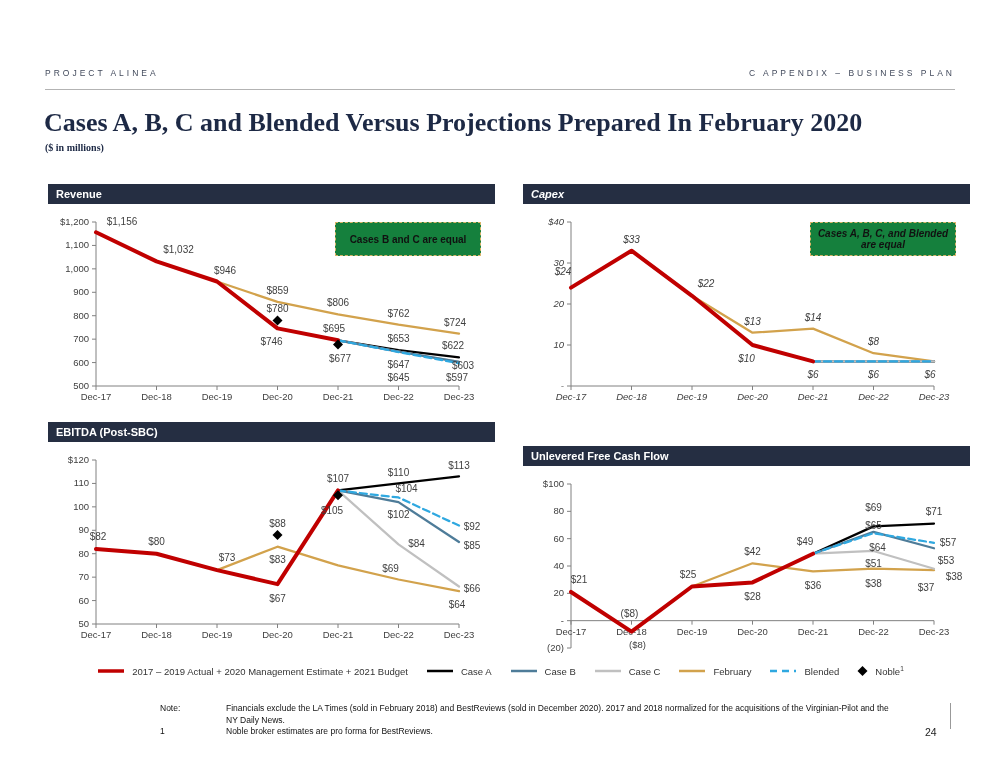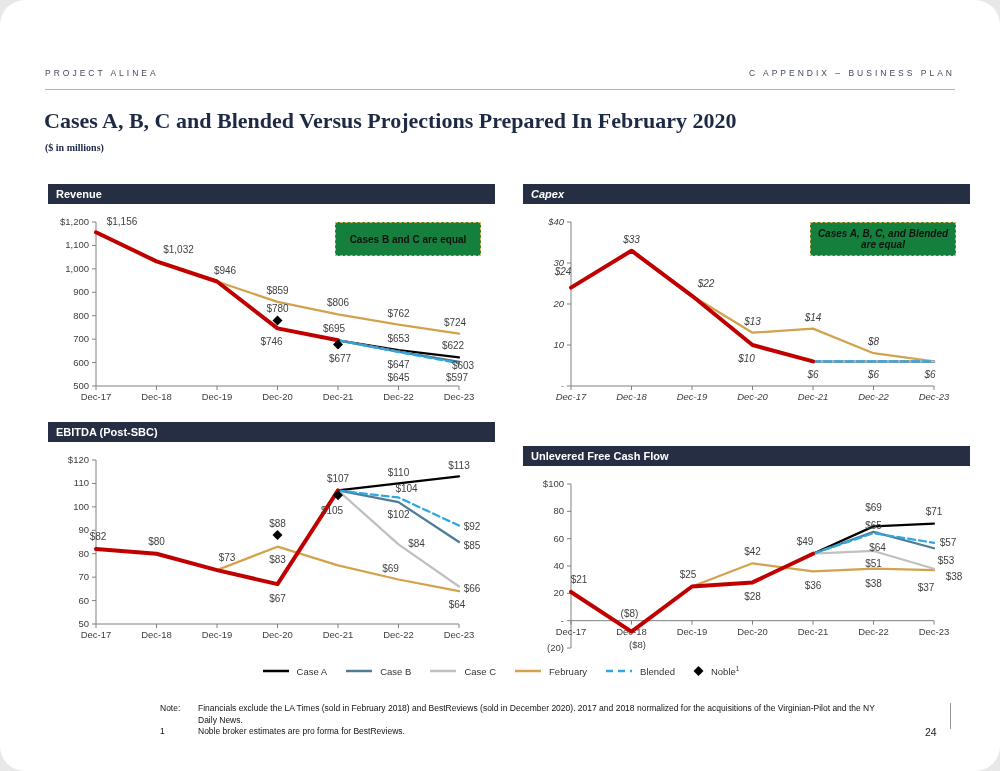--- a/index.html
+++ b/index.html
@@ -1,24 +1,24 @@
 <!DOCTYPE html>
 <html><head>
 <meta charset="utf-8">
 <style>
   html,body{margin:0;padding:0;background:#e8e8e8;}
   .page{position:relative;width:1000px;height:771px;background:#ffffff;margin:0 auto;
-        font-family:"Liberation Sans",sans-serif;overflow:hidden;border-radius:25px;}
+        font-family:"Liberation Sans",sans-serif;overflow:hidden;}
   
   .hdr{position:absolute;top:68px;left:45px;right:45px;display:flex;justify-content:space-between;
        font-size:8.5px;letter-spacing:3px;color:#424a5c;}
   .hdr-rule{position:absolute;top:89px;left:45px;width:910px;height:1px;background:#b3b3b3;}
   
   .title{position:absolute;top:108px;left:44px;width:920px;
-         font-family:"Liberation Serif",serif;font-weight:700;font-size:22px;color:#1d2945;}
+         font-family:"Liberation Serif",serif;font-weight:700;font-size:26px;color:#1d2945;}
   .subtitle{position:absolute;top:142px;left:45px;
             font-family:"Liberation Serif",serif;font-weight:700;font-size:10px;color:#1d2945;}
   
   .panel{position:absolute;width:447px;height:232px;}
   .panel-header{height:20px;background:#252e42;color:#ffffff;font-weight:700;font-size:11px;
                 line-height:20px;padding-left:8px;box-sizing:border-box;}
   .chart{display:block;}
   svg text{font-family:"Liberation Sans",sans-serif;}
   .tick{font-size:9.5px;fill:#404040;}
   .dlabel{font-size:10px;fill:#3f3f3f;}
@@ -27,21 +27,21 @@
            border:1.5px dashed #d9b469;background:#15803d;display:flex;align-items:center;justify-content:center;
            text-align:center;font-size:10px;font-weight:700;color:#111;white-space:pre-line;padding:4px 2px;z-index:3;}
   
   .legend{position:absolute;top:665px;left:0;width:1000px;display:flex;justify-content:center;
           align-items:center;gap:17px;}
   .lg-item{display:inline-flex;align-items:center;gap:6px;font-size:9.5px;color:#333;}
   .lg-label sup{font-size:6.5px;}
   
   .footnotes{position:absolute;left:160px;top:703px;width:730px;font-size:8.5px;color:#111;line-height:11.5px;}
   .src{font-style:italic;}
-  .fn-row{display:flex;}
+  .fn-row{display:flex;gap:28px;}
   .fn-row .lab{width:38px;flex:0 0 38px;}
   .fn-row .txt{flex:1;}
   .page-num{position:absolute;left:925px;top:726px;font-size:10.5px;color:#222;}
   .page-num-rule{position:absolute;left:950px;top:703px;width:1px;height:26px;background:#999;}
 </style>
 </head>
 <body>
 
 <div class="page">
 
@@ -304,20 +304,26 @@
         <text class="dlabel" x="425" y="79.76666666666667" text-anchor="middle">$57</text>
         <text class="dlabel" x="423" y="98.23333333333333" text-anchor="middle">$53</text>
         <text class="dlabel" x="431" y="113.73333333333333" text-anchor="middle">$38</text>
         <text class="dlabel" x="403" y="125.1" text-anchor="middle">$37</text>
       </svg>
   </div>
 
   <div class="legend">
       <span class="lg-item">
         <svg width="30" height="10">
+          <line x1="2" y1="5" x2="28" y2="5" stroke="#c00000" stroke-width="3.5"></line>
+        </svg>
+        <span class="lg-label">2017 – 2019 Actual + 2020 Management Estimate + 2021 Budget</span>
+      </span>
+      <span class="lg-item">
+        <svg width="30" height="10">
           <line x1="2" y1="5" x2="28" y2="5" stroke="#000000" stroke-width="2.5"></line>
         </svg>
         <span class="lg-label">Case A</span>
       </span>
       <span class="lg-item">
         <svg width="30" height="10">
           <line x1="2" y1="5" x2="28" y2="5" stroke="#4e7c99" stroke-width="2.5"></line>
         </svg>
         <span class="lg-label">Case B</span>
       </span>

